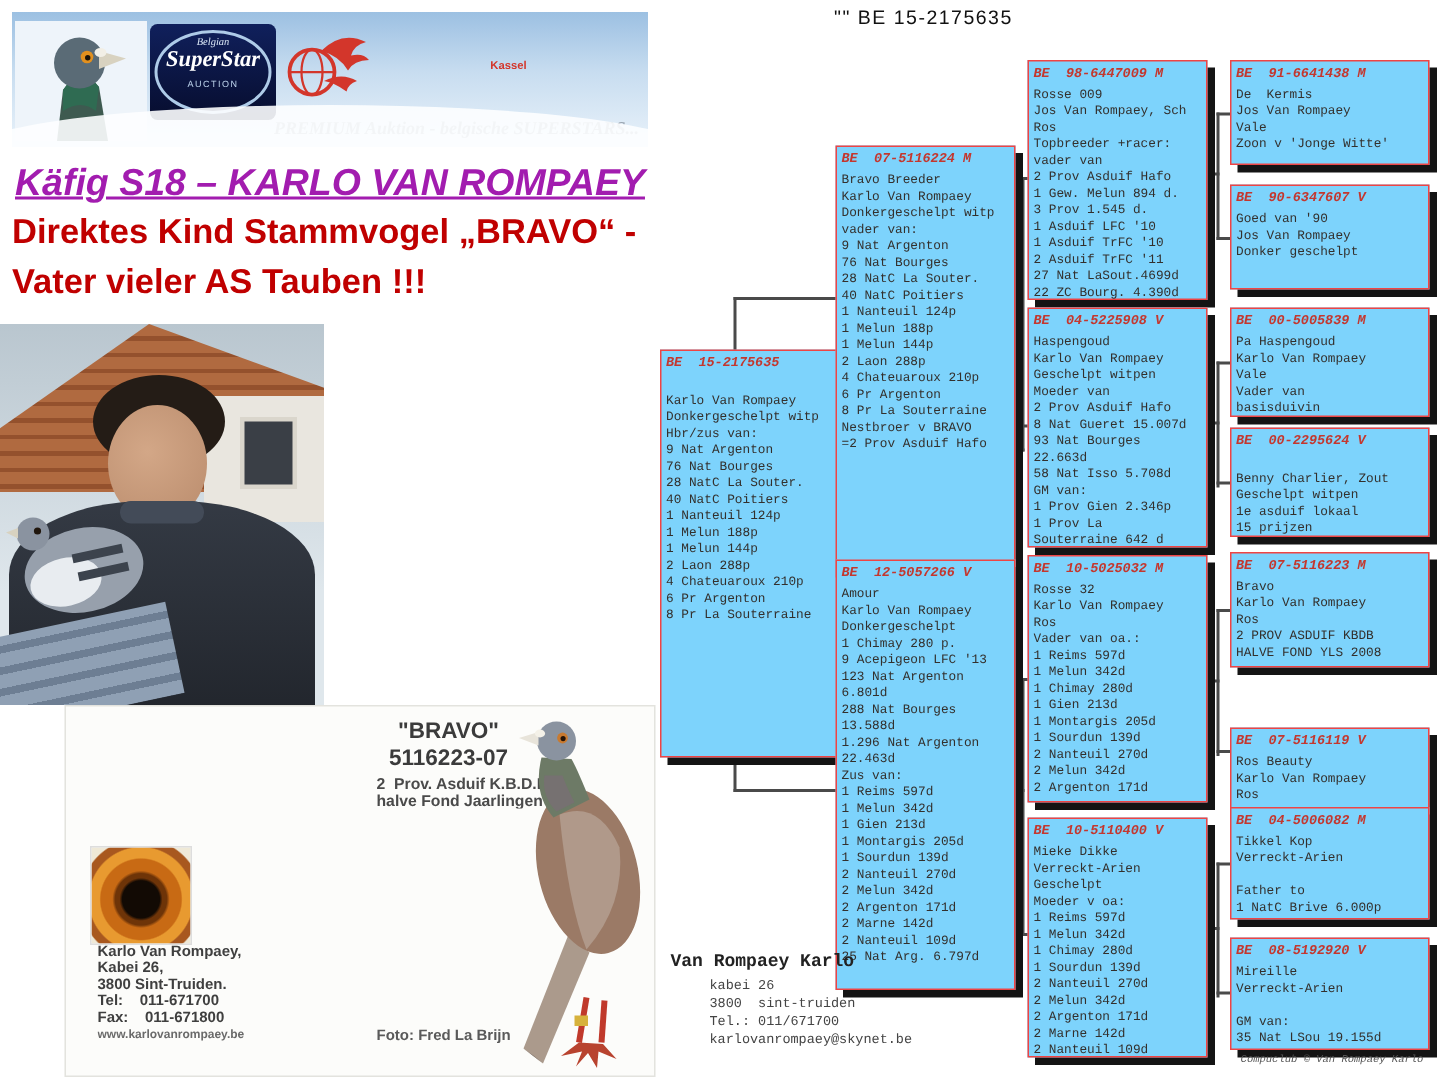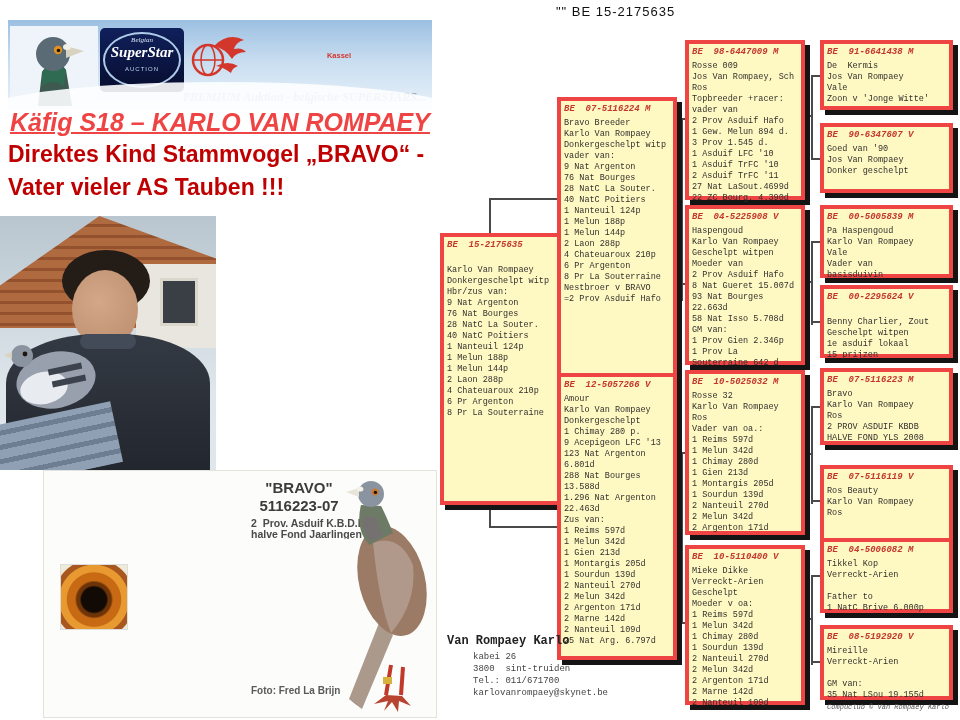--- a/index.html
+++ b/index.html
@@ -1,39 +1,39 @@
 <!DOCTYPE html>
 <html><head>
 <meta charset="utf-8">
 <style>
   html,body{margin:0;padding:0;}
   body{width:960px;height:720px;position:relative;background:#ffffff;overflow:hidden;
        font-family:"Liberation Sans",sans-serif;}
   .abs{position:absolute;}
 
   
-  .banner{left:8px;top:20px;width:424px;height:90px;overflow:hidden;
+  .banner{left:8px;top:8px;width:424px;height:90px;overflow:hidden;
           background:linear-gradient(180deg,#9cc0e2 0%,#c8ddf0 45%,#e9f2fa 100%);}
   .banner:after{content:"";position:absolute;left:-30px;right:-30px;bottom:-34px;height:62px;
           background:#fdfeff;border-radius:50%;opacity:.9;}
   .ss-logo{left:92px;top:8px;width:84px;height:64px;border-radius:5px;
           background:linear-gradient(180deg,#10205c,#070d2e);text-align:center;color:#fff;}
   .ss-oval{position:absolute;inset:4px 3px;border:2px solid #aecbe8;border-radius:50%;}
   .ss-top{font-family:"Liberation Serif",serif;font-style:italic;font-size:7px;color:#d9e6f5;margin-top:8px;}
   .ss-brand{font-family:"Liberation Serif",serif;font-style:italic;font-weight:bold;font-size:15px;line-height:16px;}
   .ss-bottom{font-size:6px;letter-spacing:1px;color:#bcd3ec;margin-top:6px;}
   .mk-title{left:238px;top:13px;width:186px;text-align:center;font-size:13px;font-weight:bold;color:#d3362b;}
   .mk-city{left:238px;top:31px;width:186px;text-align:center;font-size:7.5px;font-weight:bold;color:#d3362b;}
   .mk-date{left:238px;top:41px;width:186px;text-align:center;font-size:16px;font-weight:bold;font-style:italic;
            color:#8095c6;text-shadow:1px 1px 0 #e5b3a6;margin-top:48px;}
   .tagline{left:150px;top:70px;width:268px;text-align:right;font-family:"Liberation Serif",serif;
            font-weight:bold;font-style:italic;font-size:12px;color:#9aa5b0;}
 
   
-  .h1{left:10px;top:108px;font-size:25px;font-weight:bold;font-style:italic;color:#ef4444;
+  .h1{left:10px;top:108px;font-size:25px;font-weight:bold;font-style:italic;color:#a21caf;
       text-decoration:underline;text-decoration-thickness:2px;}
   .h2{left:8px;top:141px;font-size:23px;font-weight:bold;color:#c00000;}
   .h3{left:8px;top:174px;font-size:23px;font-weight:bold;color:#c00000;}
 
   
   .scene{left:0;top:216px;width:216px;height:254px;overflow:hidden;
          background:linear-gradient(180deg,#b9c6cf,#dfe7ec 70%);}
   .roof{position:absolute;left:0;top:0;width:216px;height:112px;
         background:repeating-linear-gradient(180deg,#b06a40 0 8px,#94512d 8px 11px);
         clip-path:polygon(0 62%,46% 0,100% 38%,100% 100%,0 100%);}
@@ -57,21 +57,21 @@
   .ach{position:absolute;left:207px;top:46px;font-size:10.5px;font-weight:bold;color:#4a4a4a;line-height:13px;}
   .eye{position:absolute;left:16px;top:93px;width:66px;height:64px;border:1px solid #ddd;
        background:radial-gradient(circle at 50% 54%,#120a04 0 26%,#6e3408 30% 36%,#c86a14 40% 56%,
                   #e89a30 58% 72%,#a8581f 74% 84%,#efe9d7 86%);}
   .owner{position:absolute;left:21px;top:158px;font-size:10px;font-weight:bold;color:#3f3f3f;line-height:11.5px;}
   .owner .bline:last-child{font-size:8px;color:#6a6a6a;}
   .credit{position:absolute;left:207px;top:214px;font-size:10px;font-weight:bold;color:#5a5a5a;}
 
   
   .toplabel{left:556px;top:4px;font-size:13px;color:#111;letter-spacing:1px;}
-  .pbox{position:absolute;background:#fef9c3;border:4px solid #ef4444;box-shadow:5px 5px 0 #141414;
+  .pbox{position:absolute;background:#7dd3fc;border:1px solid #ef4444;box-shadow:5px 5px 0 #141414;
         font-family:"Liberation Mono","DejaVu Sans Mono",monospace;font-size:8.5px;line-height:11px;
         color:#33302d;padding:2px 3px;box-sizing:border-box;}
   .ringno{color:#c4372e;font-weight:bold;font-style:italic;font-size:9px;line-height:13px;
           margin-bottom:2px;white-space:pre;}
   .bline{white-space:pre;height:11px;overflow:hidden;}
   .cline{position:absolute;background:#4a4a4a;}
 
   
   .contact-name{left:447px;top:634px;font-family:"Liberation Mono",monospace;font-weight:bold;
                 font-size:12px;color:#222;}
@@ -140,20 +140,28 @@
 <div class="abs card">
   <div class="bird-name">
     <div>"BRAVO"</div>
     <div>5116223-07</div>
   </div>
   <div class="ach">
       <div class="bline">2  Prov. Asduif K.B.D.B.</div>
       <div class="bline">halve Fond Jaarlingen 2008</div>
     </div>
   <div class="eye"></div>
+  <div class="owner">
+      <div class="bline">Karlo Van Rompaey,</div>
+      <div class="bline">Kabei 26,</div>
+      <div class="bline">3800 Sint-Truiden.</div>
+      <div class="bline">Tel:    011-671700</div>
+      <div class="bline">Fax:    011-671800</div>
+      <div class="bline">www.karlovanrompaey.be</div>
+    </div>
   <div class="credit">Foto: Fred La Brijn</div>
   <svg style="position:absolute;left:295px;top:2px" width="95" height="242" viewBox="0 0 95 242">
     <path d="M40,150 L10,226 L23,236 L54,162 Z" fill="#ab9a8c"></path>
     <path d="M10,226 L23,236 L17,231 Z" fill="#6e625a"></path>
     <ellipse cx="53" cy="108" rx="33" ry="56" fill="#9b7a66" transform="rotate(-14 53 108)"></ellipse>
     <path d="M34,70 Q60,60 74,92 Q78,130 52,160 Q40,130 34,70 Z" fill="#b0998a"></path>
     <path d="M22,32 Q16,56 30,72 L54,60 Q46,40 42,33 Z" fill="#6d7a66"></path>
     <path d="M24,44 Q22,58 32,68 L44,62 Q38,50 36,44 Z" fill="#7d6a78" opacity="0.6"></path>
     <circle cx="32" cy="21" r="13" fill="#8a93a0"></circle>
     <path d="M20,15 l-13,4 l13,5 z" fill="#e8e4da"></path>
@@ -379,21 +387,21 @@
 <div class="pbox" style="left:820px;top:368px;width:133px;height:77px">
   <div class="ringno">BE  07-5116223 M</div>
   <div>
       <div class="bline">Bravo</div>
       <div class="bline">Karlo Van Rompaey</div>
       <div class="bline">Ros</div>
       <div class="bline">2 PROV ASDUIF KBDB</div>
       <div class="bline">HALVE FOND YLS 2008</div>
     </div>
 </div>
-<div class="pbox" style="left:820px;top:465px;width:133px;height:82px">
+<div class="pbox" style="left:820px;top:485px;width:133px;height:82px">
   <div class="ringno">BE  07-5116119 V</div>
   <div>
       <div class="bline">Ros Beauty</div>
       <div class="bline">Karlo Van Rompaey</div>
       <div class="bline">Ros</div>
     </div>
 </div>
 <div class="pbox" style="left:820px;top:538px;width:133px;height:75px">
   <div class="ringno">BE  04-5006082 M</div>
   <div>

